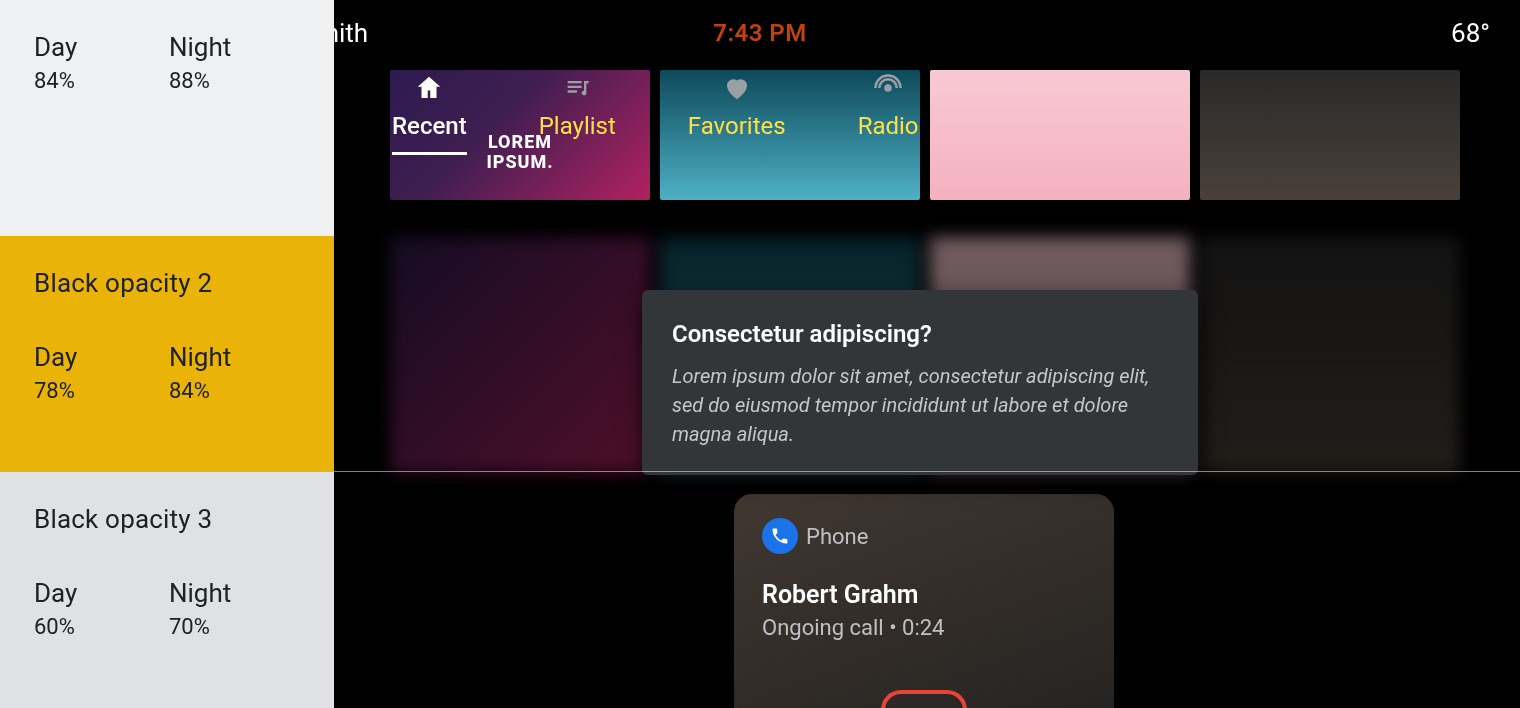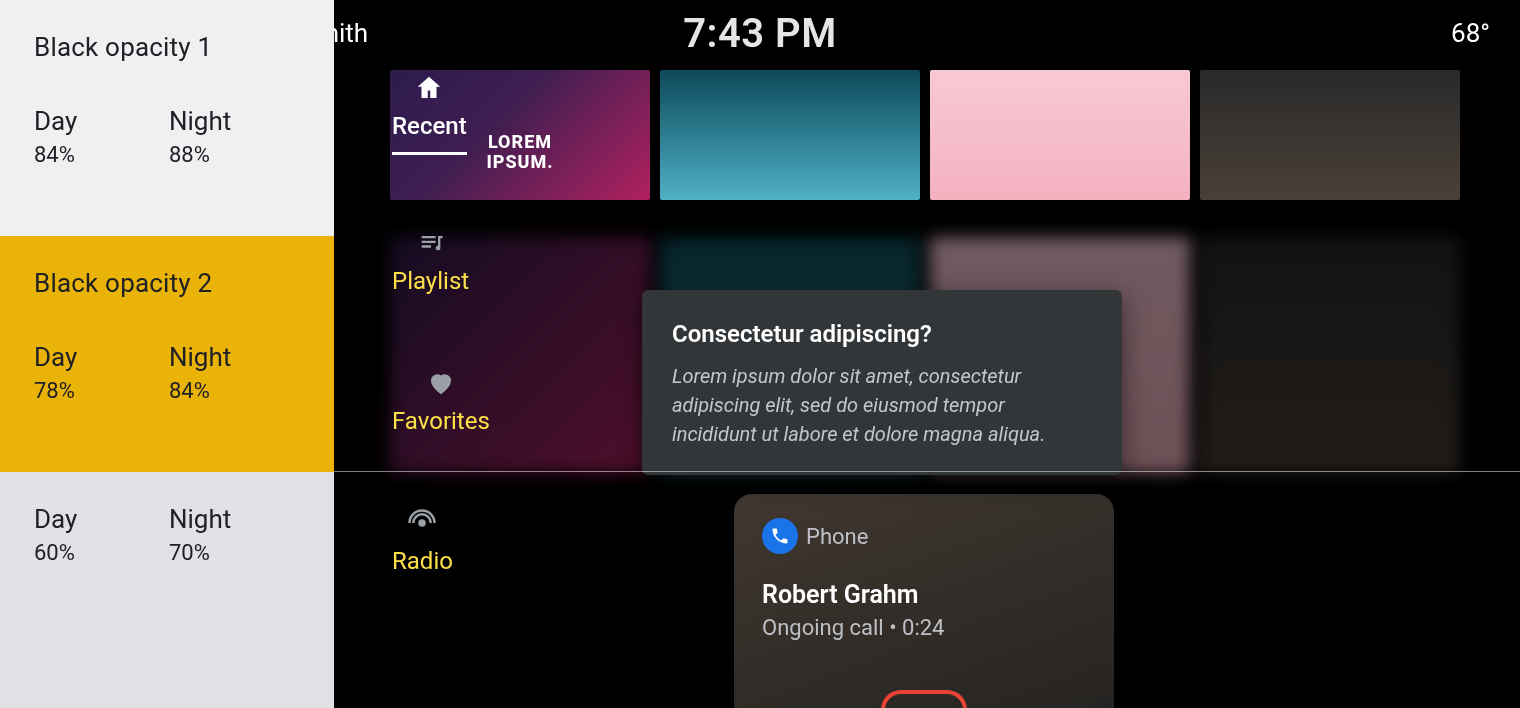--- a/index.html
+++ b/index.html
@@ -16,21 +16,21 @@
   .spec-col { width: 50%; }
   .spec-col-label { font-size: 26px; font-weight: 400; margin-bottom: 6px; }
   .spec-col-val { font-size: 22px; font-weight: 400; }
 
   
   .stage { position: absolute; left: 0; top: 0; width: 1520px; height: 708px; background: #000; }
 
   
   .status-bar { position: absolute; top: 8px; left: 0; right: 0; height: 50px; display: flex; align-items: center; justify-content: center; }
   .status-left { position: absolute; left: 280px; top: 10px; font-size: 26px; font-weight: 400; color: #fff; }
-  .status-time { font-size: 40px; font-weight: 600; letter-spacing: 0.5px; color: #e5e5e5; }
+  .status-time { font-size: 24px; font-weight: 600; letter-spacing: 0.5px; color: #c2410c; }
   .status-right { position: absolute; right: 30px; top: 10px; font-size: 26px; font-weight: 400; color: #fff; display: flex; align-items: center; gap: 14px; }
 
   
   .tabs { position: absolute; left: 392px; top: 72px; display: flex; gap: 72px; align-items: flex-start; }
   .tab { display: flex; flex-direction: column; align-items: center; gap: 8px; cursor: pointer; }
   .tab-icon { width: 32px; height: 32px; display: flex; align-items: center; justify-content: center; }
   .tab-label { font-size: 24px; font-weight: 400; color: #fde047; }
   .tab.active .tab-label { color: #fff; font-weight: 500; }
   .tab.active .tab-icon svg { fill: #fff; }
   .tab .tab-icon svg { fill: #9aa0a6; }
@@ -53,21 +53,21 @@
   .band { position:absolute; left:334px; right:0; top:236px; height:236px; background: rgba(0,0,0,0.55); z-index:2; border-top:1px solid rgba(255,255,255,0.0); }
   .band-blur { position:absolute; inset:0; display:flex; gap:10px; padding-left:56px; filter: blur(8px); opacity:0.45; }
   .band-blur .bb { width:260px; height:236px; }
   .bb1 { background: linear-gradient(135deg,#2d1b4e,#b1215f); }
   .bb2 { background: linear-gradient(180deg,#0d4a5a,#4fb0c6); }
   .bb3 { background: linear-gradient(180deg,#f7c9d4,#f4b1c0); }
   .bb4 { background: linear-gradient(180deg,#2a2a2a,#4a4038); }
   .band-divider { position:absolute; left:334px; right:0; top:471px; height:1px; background: rgba(255,255,255,0.5); z-index:6; }
 
   
-  .dialog { position:absolute; left:642px; top:290px; width:480px; background:#323639; border-radius:6px; padding:30px 30px 26px 30px; z-index:5; box-shadow:0 6px 24px rgba(0,0,0,0.5); }
+  .dialog { position:absolute; left:642px; top:290px; width:556px; background:#323639; border-radius:6px; padding:30px 30px 26px 30px; z-index:5; box-shadow:0 6px 24px rgba(0,0,0,0.5); }
   .dialog-title { font-size:24px; font-weight:600; color:#fff; margin-bottom:14px; }
   .dialog-body { font-size:20px; line-height:1.45; color:#c4c7c9;font-style:italic; }
 
   
   .phone-card { position:absolute; left:734px; top:494px; width:380px; height:214px; border-radius:18px 18px 0 0; background: linear-gradient(160deg, rgba(70,60,52,0.92), rgba(40,38,36,0.94)); padding:24px 28px 0 28px; z-index:4; }
   .phone-head { display:flex; align-items:center; gap:8px; margin-bottom:26px; }
   .phone-icon-wrap { width:36px; height:36px; border-radius:50%; background:#1a73e8; display:flex; align-items:center; justify-content:center; }
   .phone-icon-wrap svg { fill:#fff; width:20px; height:20px; }
   .phone-app { font-size:22px; color:#bdc1c6; }
   .caller-name { font-size:25px; font-weight:600; color:#fff; margin-bottom:6px; }
@@ -90,21 +90,21 @@
   <div class="tiles">
     <div class="tile t1">
         <span style="white-space:pre-line">LOREM
 IPSUM.</span>
       </div>
     <div class="tile t2"></div>
     <div class="tile t3"></div>
     <div class="tile t4"></div>
   </div>
 
-  <div class="tabs" style="z-index:3;flex-direction:column;">
+  <div class="tabs" style="z-index:3;">
     <div class="tab active">
       <span class="tab-icon">
         <svg viewBox="0 0 24 24" width="30" height="30">
             <path d="M12 3l9 8h-3v9h-5v-6H11v6H6v-9H3z"></path>
           </svg>
       </span>
       <span class="tab-label">Recent</span>
     </div>
     <div class="tab">
       <span class="tab-icon">
@@ -169,21 +169,20 @@
     <div class="call-status">
       <span>Ongoing call</span><span> • </span><span>0:24</span>
     </div>
     <div class="hang-arc"></div>
   </div>
 
 </div>
 
 <div class="spec-panel">
   <div class="spec-block s1">
-    <div class="spec-title">Black opacity 1</div>
     <div class="spec-cols">
       <div class="spec-col">
         <div class="spec-col-label">Day</div>
         <div class="spec-col-val">84%</div>
       </div>
       <div class="spec-col">
         <div class="spec-col-label">Night</div>
         <div class="spec-col-val">88%</div>
       </div>
     </div>
@@ -195,20 +194,21 @@
         <div class="spec-col-label">Day</div>
         <div class="spec-col-val">78%</div>
       </div>
       <div class="spec-col">
         <div class="spec-col-label">Night</div>
         <div class="spec-col-val">84%</div>
       </div>
     </div>
   </div>
   <div class="spec-block s3">
+    <div class="spec-title">Black opacity 3</div>
     <div class="spec-cols">
       <div class="spec-col">
         <div class="spec-col-label">Day</div>
         <div class="spec-col-val">60%</div>
       </div>
       <div class="spec-col">
         <div class="spec-col-label">Night</div>
         <div class="spec-col-val">70%</div>
       </div>
     </div>

